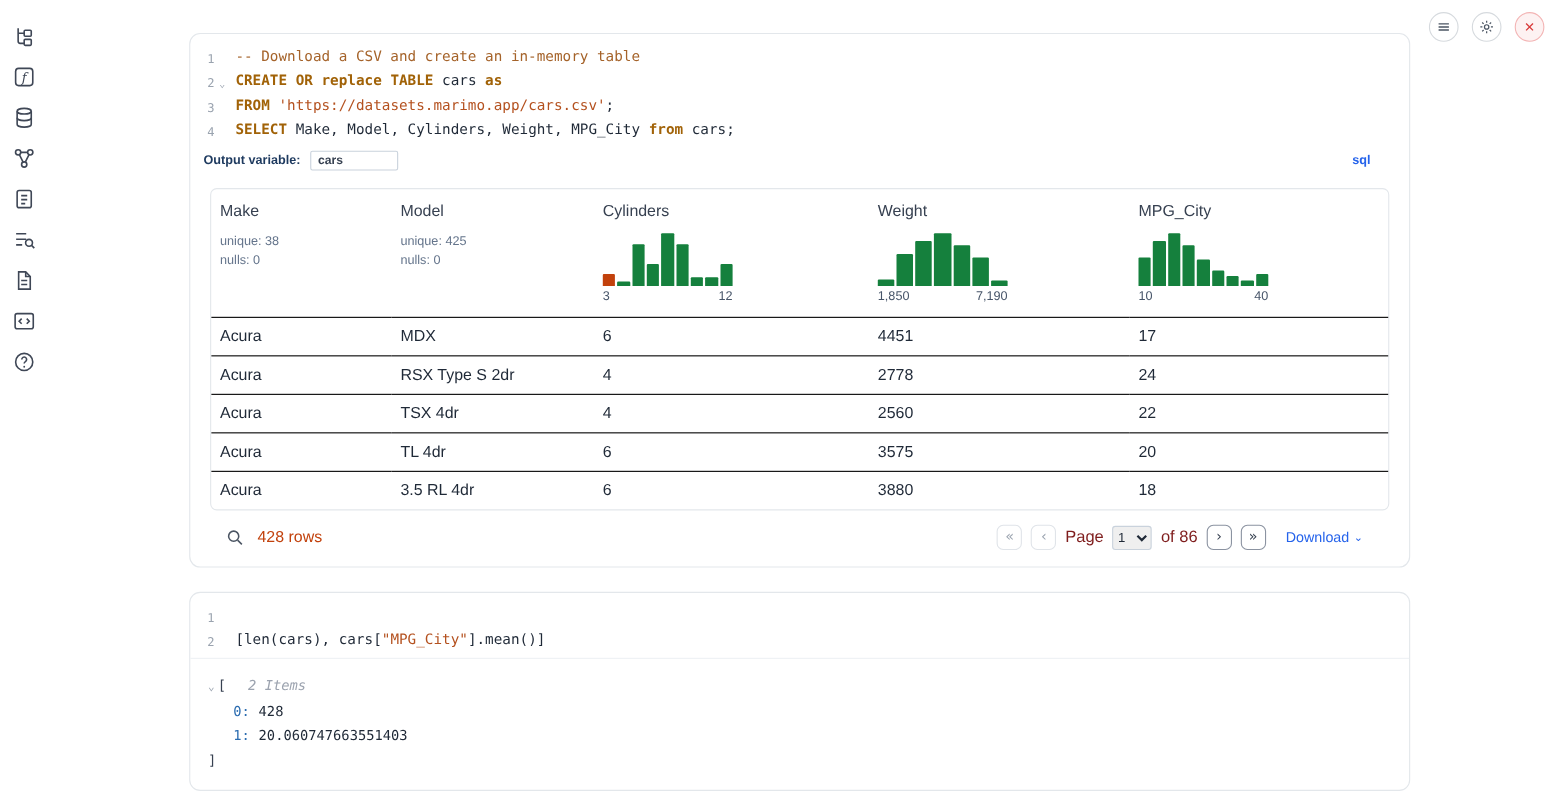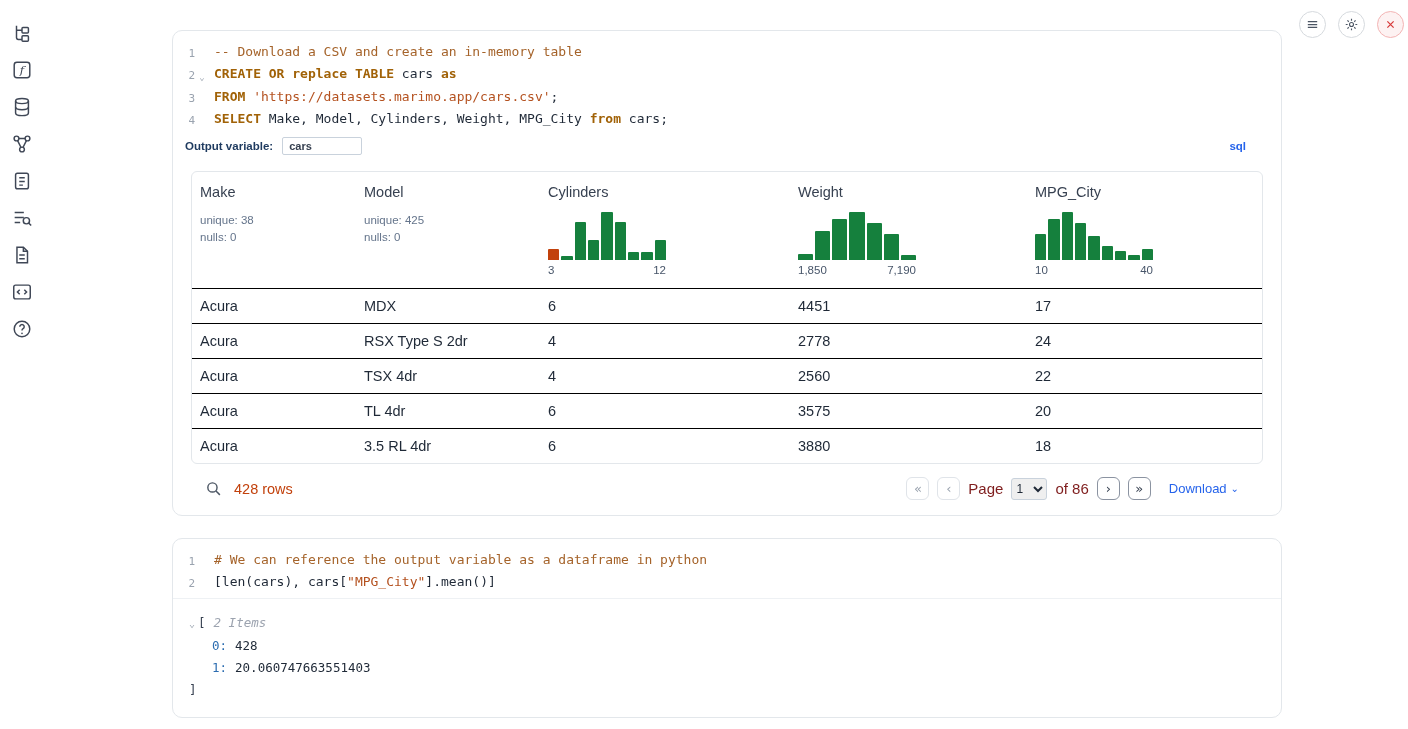--- a/index.html
+++ b/index.html
@@ -64,21 +64,21 @@
   .page-select { height:22px; min-width:36px; border:1px solid #c9d2dc; border-radius:3px; font-size:12px; color:#1f2937;
     font-family:"Liberation Sans", sans-serif; }
   .download-link { margin-left:10px; margin-right:6px; background:none; border:none; color:#2563eb; font-size:13px;
     display:flex; align-items:center; gap:4px; cursor:pointer; padding:0; font-family:"Liberation Sans", sans-serif; }
   .download-link .chev { font-size:10px; }
   
   .output-area { border-top:1px solid #eef1f4; padding:13px 18px 16px 16px; }
   .tree { font-family:"DejaVu Sans Mono", monospace; font-size:12.5px; line-height:22px; color:#374151; }
   .tree-line { white-space:pre; }
   .tree-chevron { color:#9aa3af; font-size:10px; margin-right:3px; cursor:pointer; }
-  .tree-items { color:#9ca3af; font-style:italic; margin-left:8px; }
+  .tree-items { color:#9ca3af; font-style:italic; margin-left:20px; }
   .tree-entry { padding-left:23px; }
   .tree-key { color:#2b6cb0; }
   .tree-val { color:#1f2937; margin-left:8px; }
 </style>
 </head>
 <body>
 
 <nav class="sidebar">
   <button class="sb-btn">
     <svg viewBox="0 0 24 24" fill="none" stroke="currentColor" stroke-width="1.6">
@@ -339,21 +339,20 @@
         </div>
       </div>
     </div>
   </section>
 
   <section class="cell">
     <div class="editor">
         <div class="code-line">
           <span class="gutter">1</span>
           <span class="fold"></span>
-          <span class="code-text"><span class="tok-comment"># We can reference the output variable as a dataframe in python</span></span>
         </div>
         <div class="code-line">
           <span class="gutter">2</span>
           <span class="fold"></span>
           <span class="code-text"><span>[len(cars), cars[</span><span class="tok-string">"MPG_City"</span><span>].mean()]</span></span>
         </div>
       </div>
     <div class="output-area">
       <div class="tree">
         <div class="tree-line"><span class="tree-chevron">⌄</span><span>[</span><span class="tree-items">2 Items</span></div>

